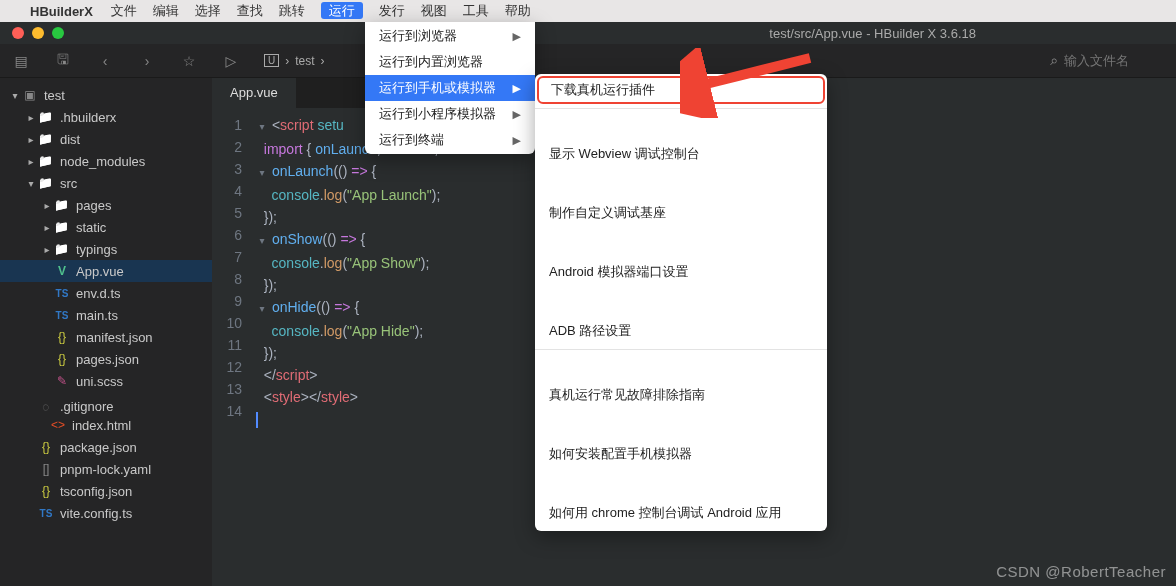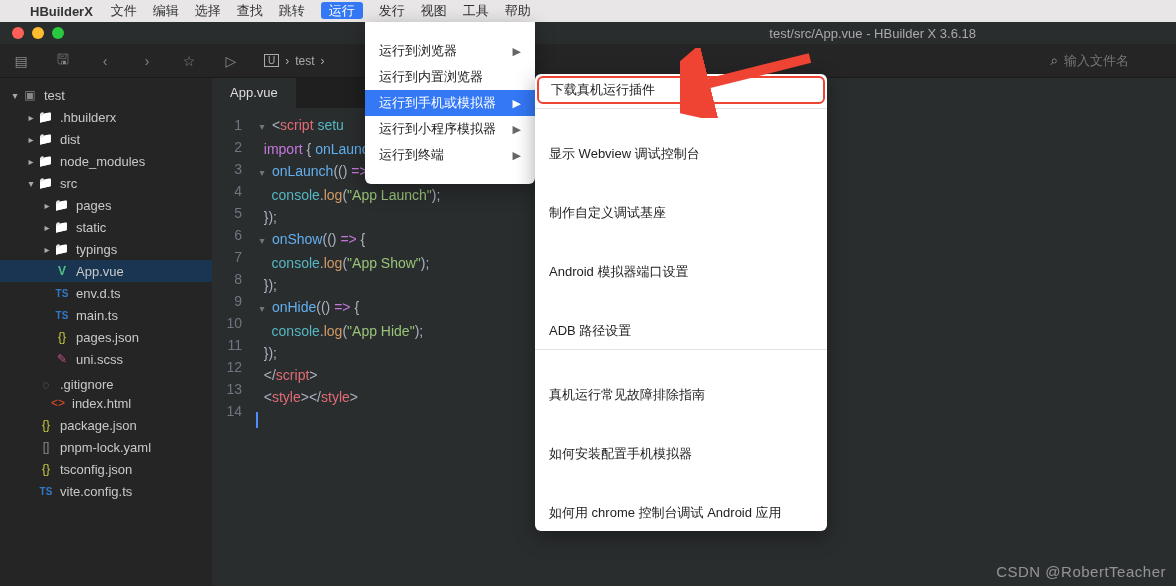--- a/index.html
+++ b/index.html
@@ -55,21 +55,21 @@
 .t-kw { color: #c678dd; }
 .t-fn { color: #61afef; }
 .t-id { color: #56b6c2; }
 .t-prop { color: #d19a66; margin-top: 32px; }
 .t-str { color: #98c379; }
 .t-punc { color: #abb2bf; }
 .t-brace { color: #abb2bf; }
 .cursor { display: inline-block; width: 2px; height: 16px; background: #528bff; vertical-align: middle; }
 
 
-.dropdown { position: absolute; top: 22px; left: 365px; width: 170px; background: #fff; color: #222; border-radius: 0 0 6px 6px; box-shadow: 0 6px 20px rgba(0,0,0,.35); font-size: 13px; padding: 16px 0; z-index: 20; }
+.dropdown { position: absolute; top: 22px; left: 365px; width: 170px; background: #fff; color: #222; border-radius: 0 0 6px 6px; box-shadow: 0 6px 20px rgba(0,0,0,.35); font-size: 13px; padding: 1px 0; z-index: 20; }
 .dropdown .mi { padding: 4px 14px; display: flex; justify-content: space-between; align-items: center; }
 .dropdown .mi .arr { font-size: 11px; color: #666; }
 .dropdown .mi.hi { background: #3478f6; color: #fff; }
 .dropdown .mi.hi .arr { color: #fff; }
 
 .submenu { position: absolute; top: 74px; left: 535px; width: 292px; background: #fff; color: #222; border-radius: 6px; box-shadow: 0 6px 20px rgba(0,0,0,.35); font-size: 13px; padding: 4px 0; z-index: 21; }
 .submenu .mi { padding: 5px 14px; margin-top: 31px; }
 .submenu .sep { height: 1px; background: #e3e3e3; margin: 4px 0; }
 .submenu .boxed { border: 2.5px solid #ef4333; border-radius: 6px; margin: -2px 2px 2px; padding: 3px 12px; }
 
@@ -168,20 +168,25 @@
         <span class="lbl">env.d.ts</span>
       </div>
       <div class="tree-row ts" style="padding-left: 40px;">
         <span class="caret"></span>
         <span class="ficon"></span>
         <span class="lbl">main.ts</span>
       </div>
       <div class="tree-row json" style="padding-left: 40px;">
         <span class="caret"></span>
         <span class="ficon"></span>
+        <span class="lbl">manifest.json</span>
+      </div>
+      <div class="tree-row json" style="padding-left: 40px;">
+        <span class="caret"></span>
+        <span class="ficon"></span>
         <span class="lbl">pages.json</span>
       </div>
       <div class="tree-row scss" style="padding-left: 40px;">
         <span class="caret"></span>
         <span class="ficon"></span>
         <span class="lbl">uni.scss</span>
       </div>
       <div class="tree-row git" style="padding-left: 24px; align-items: flex-end;">
         <span class="caret"></span>
         <span class="ficon"></span>

